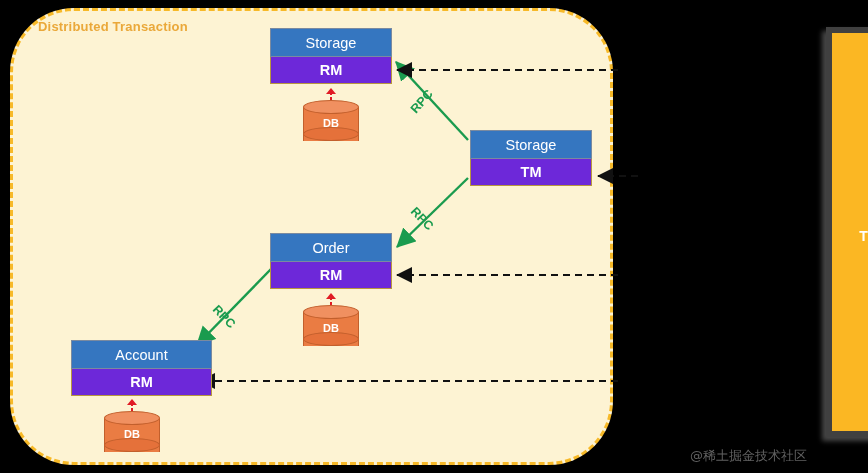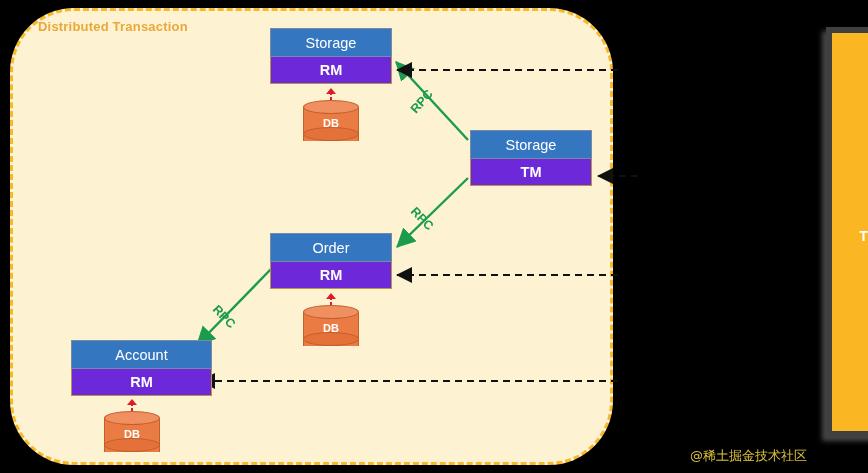--- a/index.html
+++ b/index.html
@@ -74,21 +74,21 @@
     position:absolute;left:0;top:195px;width:73px;text-align:center;
     color:#fff;font-size:14px;font-weight:bold;
   }
 
   
   #links{position:absolute;left:0;top:0;width:868px;height:473px;}
   .rpc-text{fill:#1a9b4e;font-family:"Liberation Sans",sans-serif;font-size:12.5px;font-weight:bold;}
 
   .watermark{
     position:absolute;left:690px;top:447px;
-    color:#fde047;font-size:13px;opacity:.85;
+    color:#737373;font-size:13px;opacity:.85;
     font-family:"DejaVu Sans",sans-serif;white-space:nowrap;
   }
 </style>
 </head>
 <body>
 
 <div id="stage">
 
   <div class="dt-container"></div>
   <div class="dt-title">Distributed Transaction</div>

